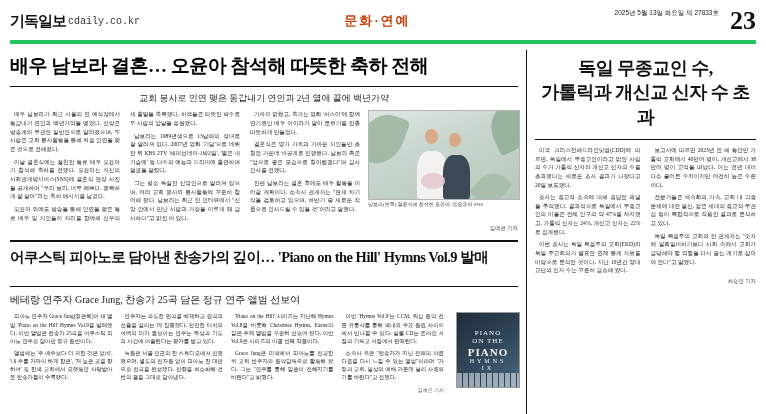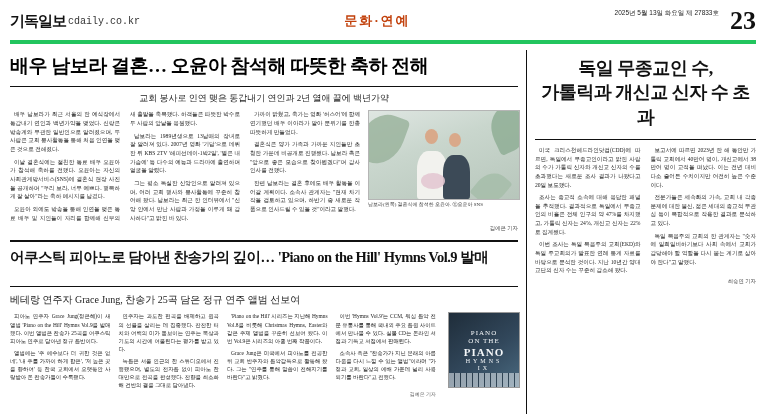--- a/index.html
+++ b/index.html
@@ -241,21 +241,21 @@
     margin: 4px 0 20px 0;
     line-height: 1.25;
   }
   .subhead2 {
     font-size: 10px;
     color: #222;
     margin: 0 0 5px 0;
   }
   .photo-float-small {
     float: right;
-    width: 70px;
+    width: 62px;
     margin: 0 0 3px 12px;
   }
   .footer-note {
     font-size: 5px;
     color: #555;
     text-align: right;
     margin-top: 2px;
   }
 </style>
 </head>

